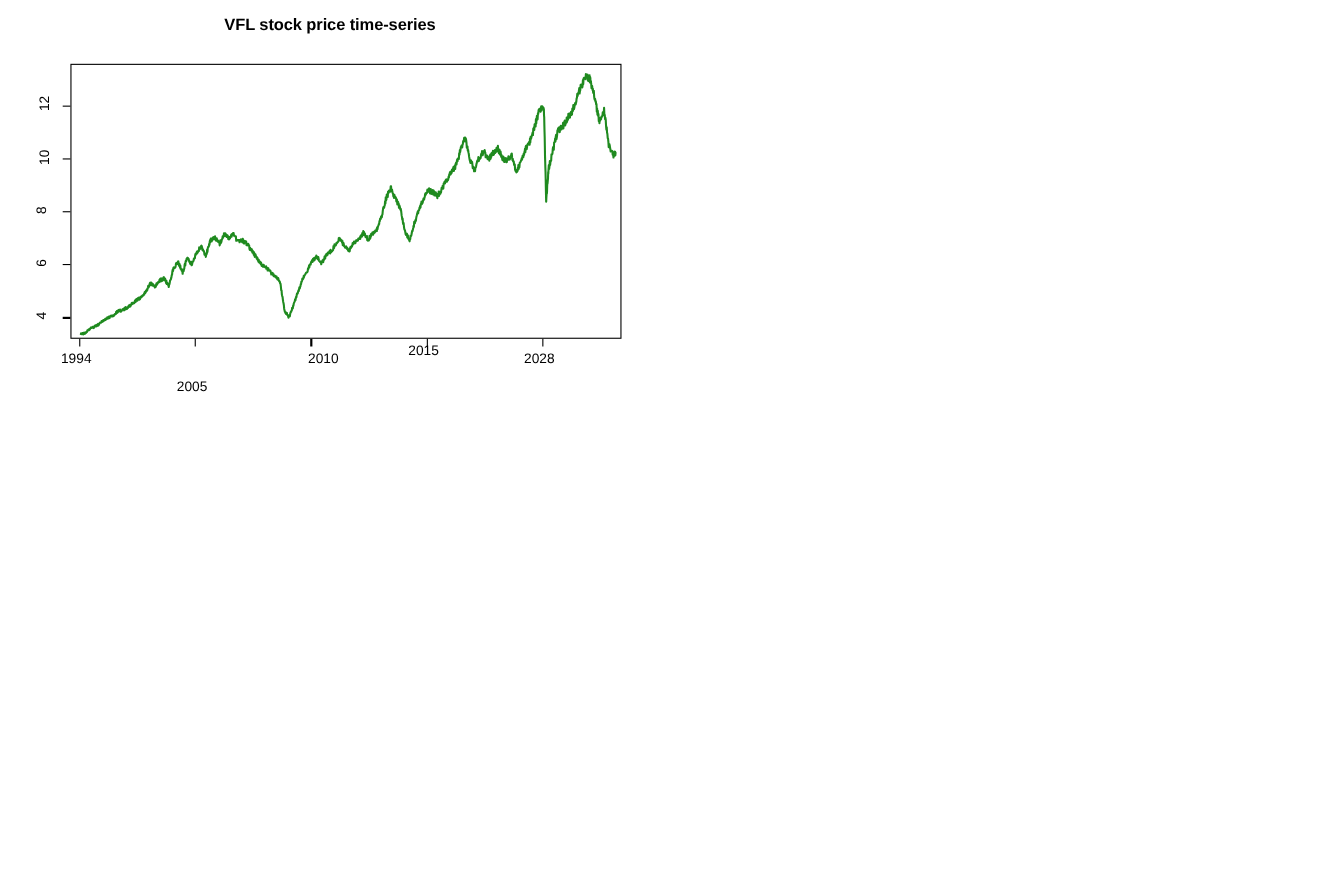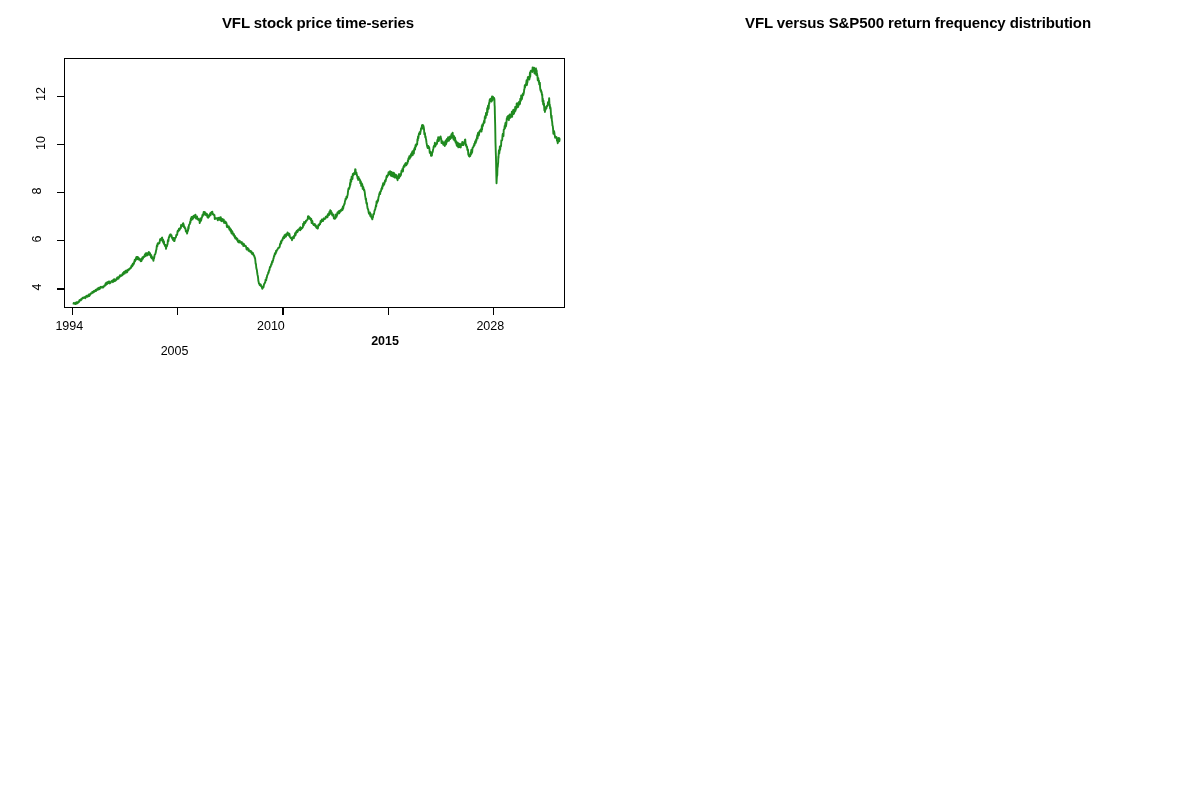--- a/index.html
+++ b/index.html
@@ -7,21 +7,21 @@
     width:1200px;height:800px;background:#ffffff;
     font-family:"Liberation Sans", sans-serif;
     color:#000;overflow:hidden;
   }
   #grid{
     width:1200px;height:800px;
     display:grid;
     grid-template-columns:600px 600px;
     grid-template-rows:400px 400px;
   }
-  .panel{position:relative;width:600px;height:400px;padding-left:36px;}
+  .panel{position:relative;width:600px;height:400px;}
   .ptitle{
     position:absolute;top:14px;left:0;width:100%;
     text-align:center;font-size:15px;font-weight:bold;
     letter-spacing:-0.1px;
   }
   .plotbox{
     position:absolute;border:1.3px solid #000;background:transparent;
     box-sizing:border-box;overflow:hidden;
   }
   .svgwrap{position:absolute;left:0;top:0;}
@@ -50,30 +50,24 @@
         <div class="tlabel ylabel" style="left: 34px; top: 183.615px;">8</div>
         <div class="tick" style="left: 57px; top: 144.038px; width: 7px; height: 1.3px;"></div>
         <div class="tlabel ylabel" style="left: 34px; top: 135.538px;">10</div>
         <div class="tick" style="left: 57px; top: 95.9615px; width: 7px; height: 1.3px;"></div>
         <div class="tlabel ylabel" style="left: 34px; top: 87.4615px;">12</div>
         <div class="tick" style="left: 71.9202px; top: 308px; width: 1.3px; height: 7px;"></div>
         <div class="tlabel" style="left: 55.4202px; top: 319px;">1994</div>
         <div class="tick" style="left: 177.172px; top: 308px; width: 1.3px; height: 7px;"></div>
         <div class="tlabel" style="left: 160.672px; top: 319px; margin-top: 25px;">2005</div>
         <div class="tick" style="left: 282.424px; top: 308px; width: 1.3px; height: 7px;"></div>
-        <div class="tlabel" style="left: 257px; top: 319px;">2010</div>
+        <div class="tlabel" style="left: 280px; top: 319px;">2010</div>
         <div class="tick" style="left: 387.676px; top: 308px; width: 1.3px; height: 7px;"></div>
-        <div class="tlabel" style="left: 371.176px; top: 334px; font-weight: bold;">2015</div>
+        <div class="tlabel" style="left: 371.176px; top: 312px;">2015</div>
         <div class="tick" style="left: 492.929px; top: 308px; width: 1.3px; height: 7px;"></div>
         <div class="tlabel" style="left: 476.429px; top: 319px;">2028</div>
       </div>
   </div>
 
 
 
-  <div class="panel">
-    <div class="ptitle">VFL versus S&amp;P500 return frequency distribution</div>
-
-    <div id="axes4"></div>
-
-  </div>
 
 </div>
 
 </body></html>

